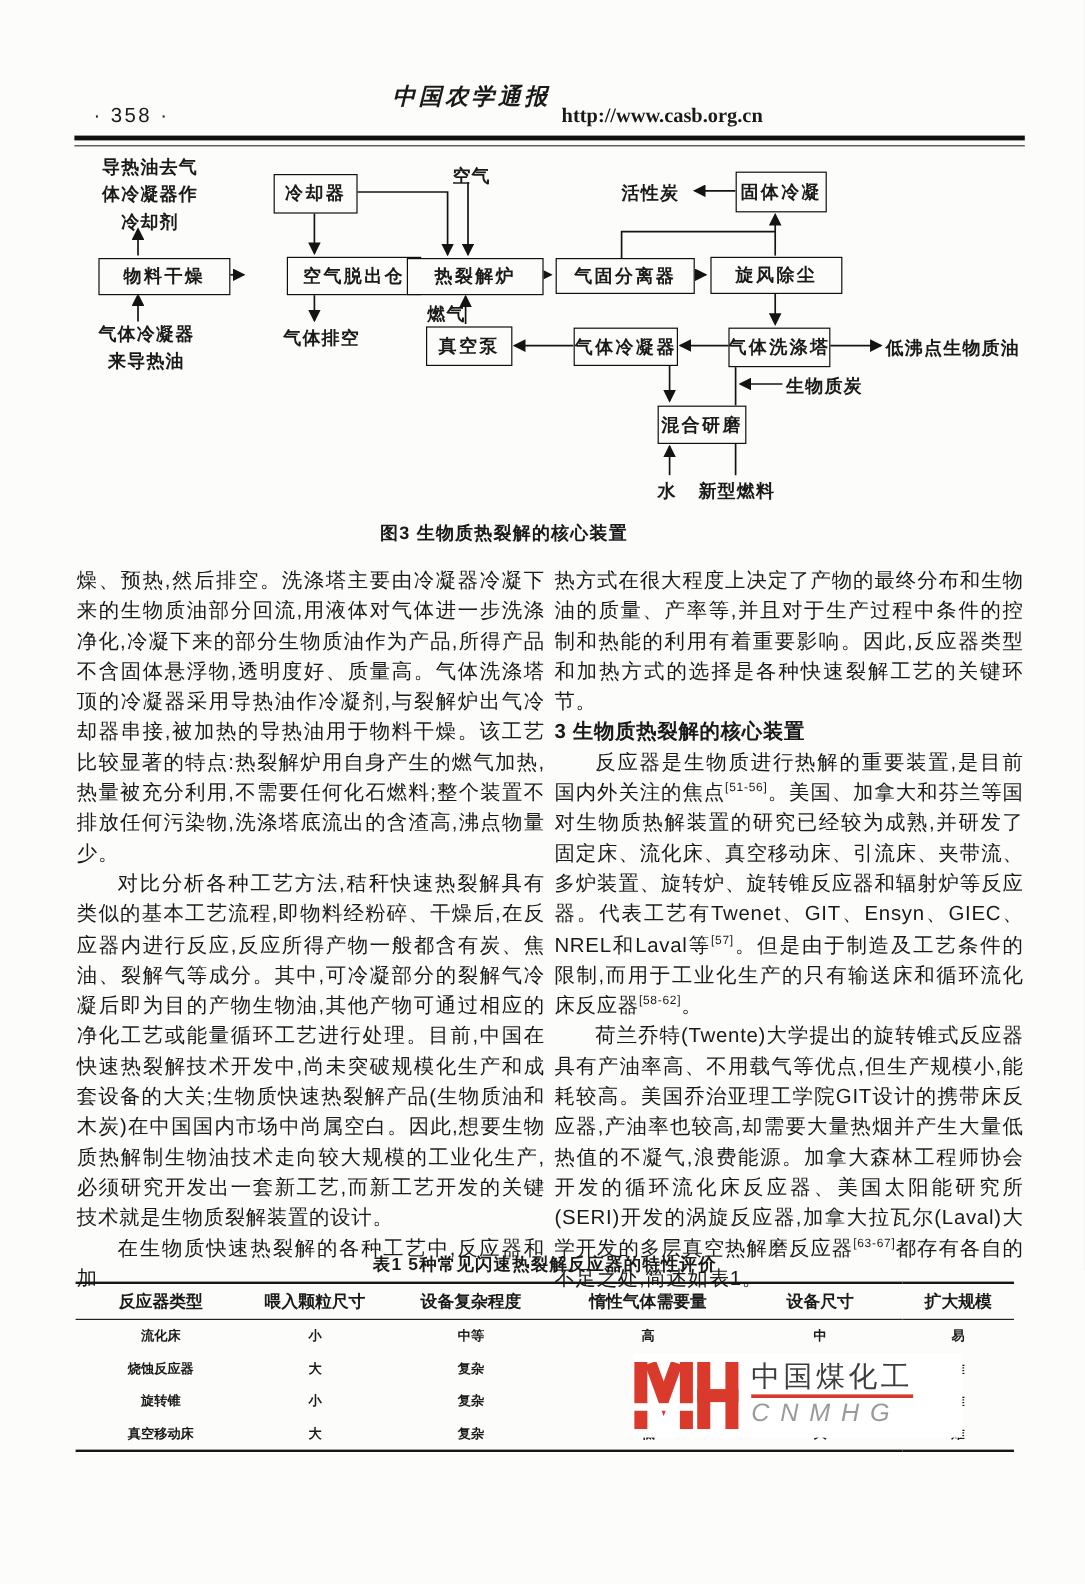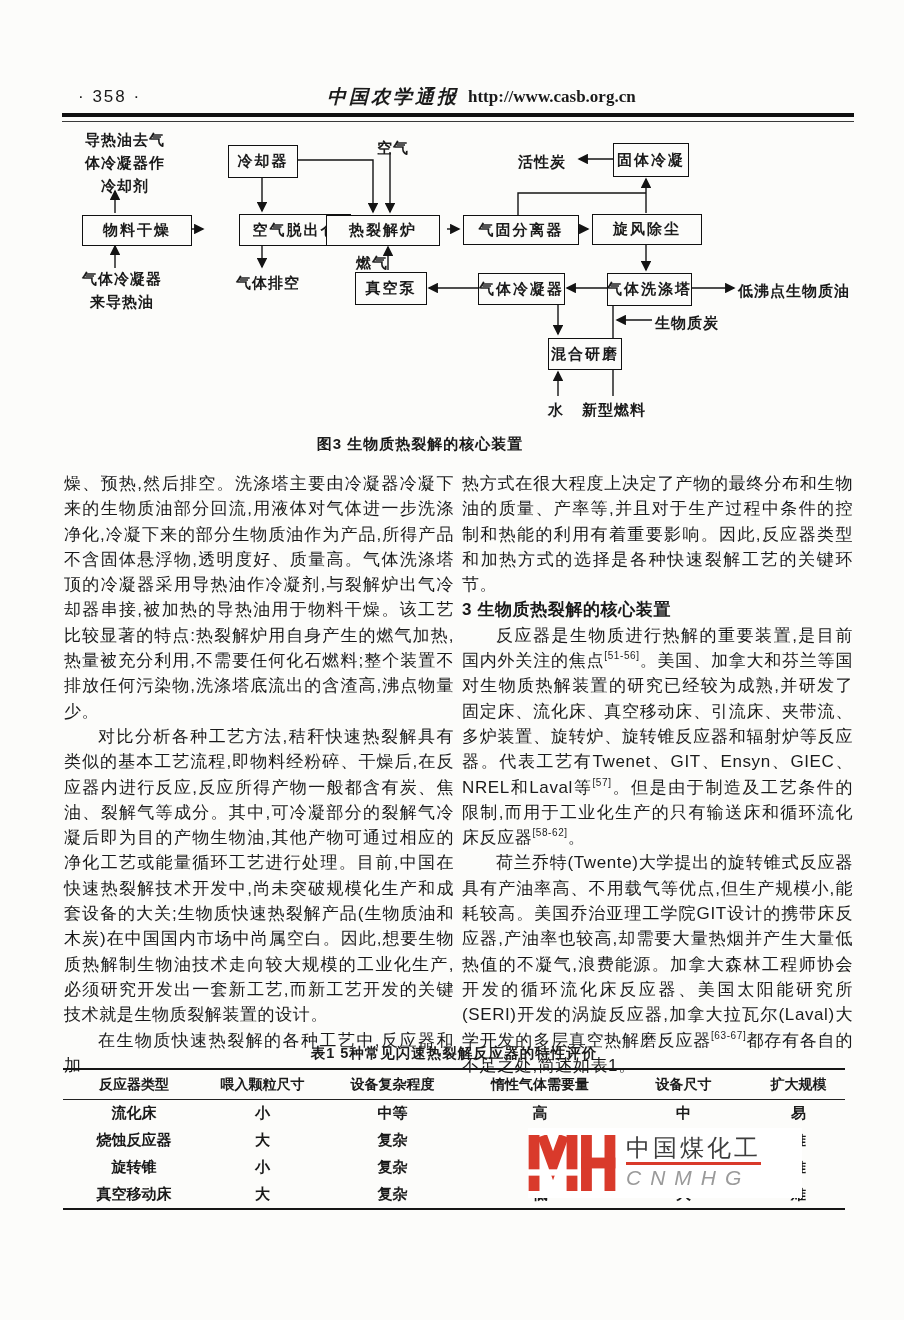--- a/index.html
+++ b/index.html
@@ -1,21 +1,21 @@
 <!DOCTYPE html>
 <html><head>
 <meta charset="utf-8">
 <style>
   html,body{margin:0;padding:0;background:#e8e8e8;}
   #page{position:relative;width:904px;height:1320px;background:#fcfcfa;overflow:hidden;
         font-family:"Liberation Sans",sans-serif;color:#1a1a1a;}
   .abs{position:absolute;}
   
   #pageno{left:78px;top:87px;font-size:17px;letter-spacing:2px;}
-  #jtitle{left:327px;top:84px;font-size:19px;font-weight:bold;font-style:italic;
+  #jtitle{left:327px;top:68px;font-size:19px;font-weight:bold;font-style:italic;
           font-family:"Liberation Serif",serif;letter-spacing:3px;}
   #jurl{left:468px;top:87px;font-size:17px;font-weight:bold;font-family:"Liberation Serif",serif;}
   #hrule{left:62px;top:113px;width:792px;height:4px;border-top:4px solid #101010;border-bottom:1px solid #3a3a3a;}
   
   .node{position:absolute;border:1.6px solid #101010;display:flex;align-items:center;justify-content:center;
         font-size:15px;font-weight:bold;letter-spacing:2px;background:#fcfcfa;white-space:nowrap;}
   .dlabel{position:absolute;font-size:15px;font-weight:bold;letter-spacing:1px;white-space:pre-line;line-height:23px;text-align:center;}
   #fig-caption{left:160px;top:435px;width:520px;text-align:center;font-size:15px;font-weight:bold;letter-spacing:1px;}
   svg.wires{position:absolute;left:0;top:0;width:904px;height:1320px;pointer-events:none;}
   
@@ -24,21 +24,21 @@
   #col-right{left:462px;width:391px;}
   .col p{margin:0;}
   .col p.ind{text-indent:2em;}
   .col p.hd{font-weight:bold;}
   .col sup{font-size:10px;line-height:0;}
   
   #tbl-title{left:63px;top:1044px;width:782px;text-align:center;font-size:14.5px;font-weight:bold;letter-spacing:1px;}
   table#tbl{position:absolute;left:63px;top:1068px;width:782px;border-collapse:collapse;table-layout:fixed;
             border-top:2.5px solid #161616;border-bottom:2.5px solid #161616;}
   table#tbl th{font-size:14px;font-weight:bold;height:29px;border-bottom:1.6px solid #222;padding:0;}
-  table#tbl td{font-size:15px;font-weight:bold;height:27px;text-align:center;padding:0;}
+  table#tbl td{font-size:11px;font-weight:bold;height:27px;text-align:center;padding:0;}
   
   #wmark{left:496px;top:1128px;width:274px;height:70px;background:#ffffff;display:flex;align-items:center;margin-left:32px;}
   #wm-right{margin-left:10px;}
   #wm-cn{font-size:24px;color:#3d3d3d;letter-spacing:3px;line-height:26px;
          border-bottom:3px solid #d93a2b;padding-bottom:1px;}
   #wm-en{font-size:21px;color:#9a9a9a;letter-spacing:9px;line-height:26px;font-family:"Liberation Sans",sans-serif;font-style:italic;}
   
   #footer{left:94px;top:1324px;font-size:16px;color:#4a4a4a;letter-spacing:3px;}
 </style>
 </head>
@@ -80,21 +80,21 @@
       <path d="M613,304 V338"></path>
       <path d="M652,320 H617" marker-end="url(#arr)"></path>
       <path d="M558,396 V372" marker-end="url(#arr)"></path>
       <path d="M613,368 V396"></path>
     </g>
   </svg>
 
   <div class="node" style="left:228px;top:145px;width:68px;height:31px;">冷却器</div>
   <div class="node" style="left:82px;top:215px;width:108px;height:29px;">物料干燥</div>
   <div class="node" style="left:207px;top:214px;width:110px;height:30px;margin-left:32px;">空气脱出仓</div>
-  <div class="node" style="left:326px;top:215px;width:112px;height:29px;">热裂解炉</div>
+  <div class="node" style="left:339px;top:215px;width:112px;height:29px;">热裂解炉</div>
   <div class="node" style="left:463px;top:215px;width:114px;height:28px;">气固分离器</div>
   <div class="node" style="left:592px;top:214px;width:108px;height:29px;">旋风除尘</div>
   <div class="node" style="left:613px;top:143px;width:74px;height:32px;">固体冷凝</div>
   <div class="node" style="left:355px;top:272px;width:70px;height:31px;">真空泵</div>
   <div class="node" style="left:478px;top:273px;width:85px;height:30px;">气体冷凝器</div>
   <div class="node" style="left:607px;top:273px;width:83px;height:31px;">气体洗涤塔</div>
   <div class="node" style="left:548px;top:338px;width:72px;height:30px;">混合研磨</div>
 
   <div class="dlabel" style="left:85px;top:128px;">导热油去气
 体冷凝器作

